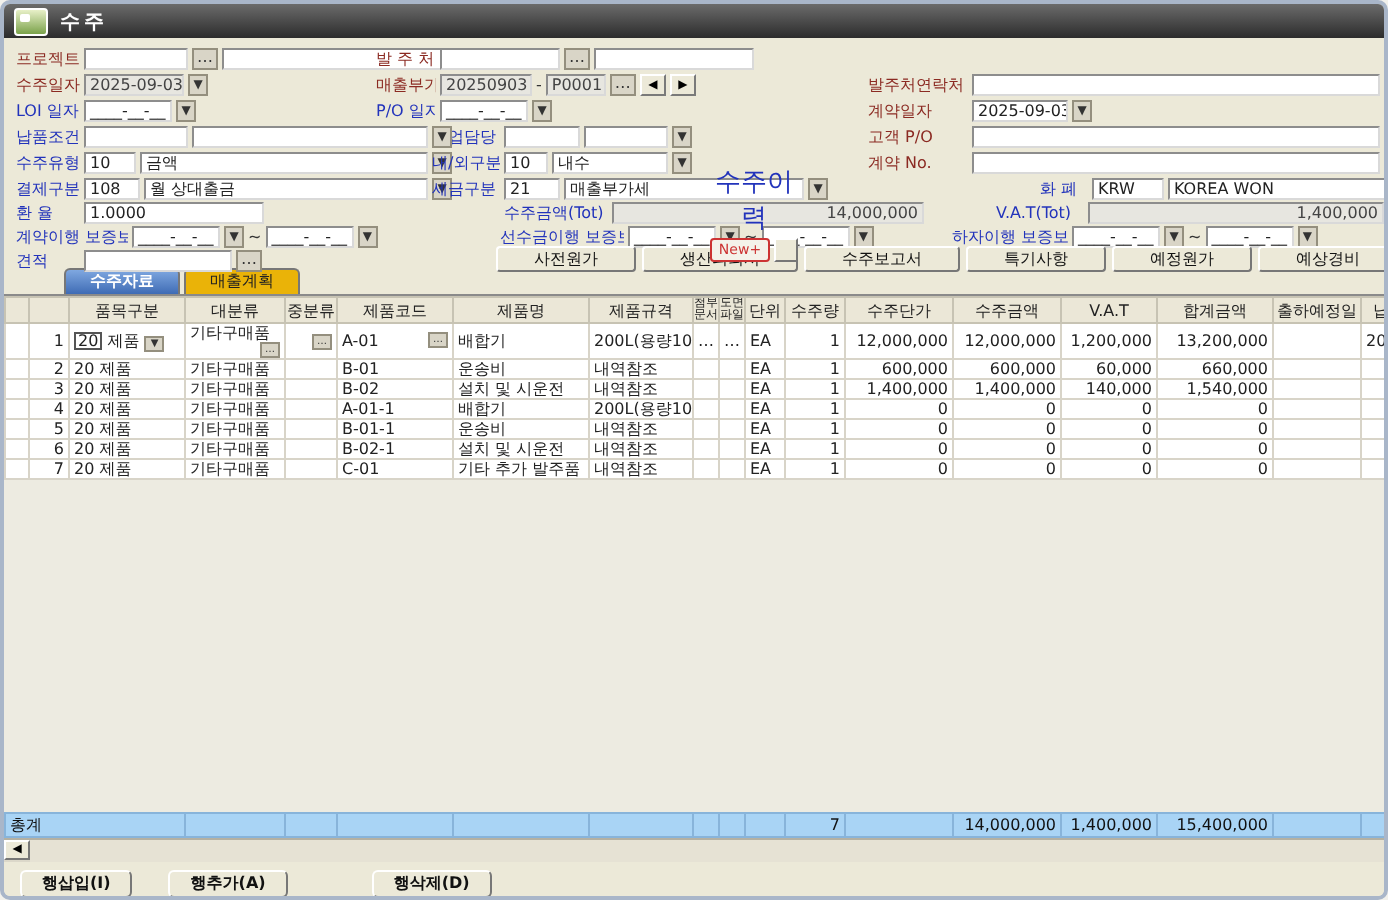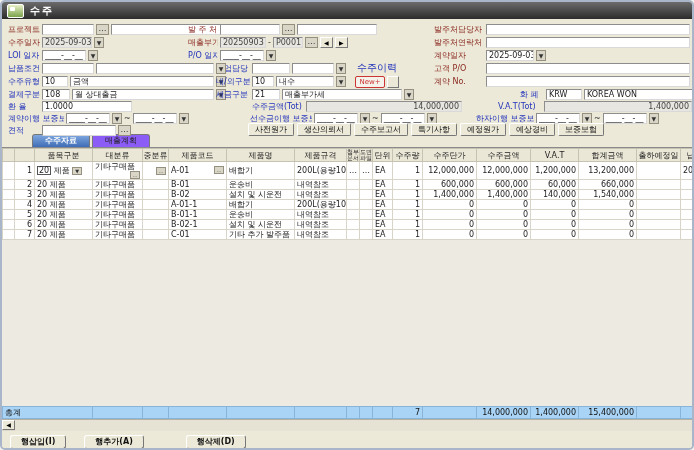--- a/index.html
+++ b/index.html
@@ -24,36 +24,36 @@
     border-bottom-color:#d9d9d9;padding:0 2px;color:#222;overflow:hidden;}
   .fld.ro{background:#e7e6e0;color:#444;}
   .fld.num{justify-content:flex-end;}
   .dda{box-sizing:border-box;width:10px;height:11px;background:#d9d5c7;border:1px solid #948f7e;
     font-size:6px;line-height:9px;text-align:center;color:#333;}
   .btn3{box-sizing:border-box;width:13px;height:11px;background:#d9d5c7;border:1px solid #948f7e;
     font-size:8px;line-height:8px;text-align:center;color:#333;}
   .navb{box-sizing:border-box;width:13px;height:11px;background:#ece9d8;
     border:1px solid;border-color:#fff #7a7a7a #7a7a7a #fff;font-size:6px;line-height:9px;text-align:center;}
   .sep{color:#333;}
-  .tbtn{box-sizing:border-box;height:13px;padding:0 6px;background:#ece9d8;font-size:8px;
+  .tbtn{box-sizing:border-box;height:13px;padding:0 18px;background:#ece9d8;font-size:8px;
     border:1px solid;border-color:#fff #777 #777 #fff;border-radius:2px;line-height:11px;color:#111;}
   .histbox{position:absolute;left:352px;top:42px;width:46px;text-align:center;}
-  .histbox .hl{color:#2233bb;font-size:10px;}
+  .histbox .hl{color:#2233bb;font-size:13px;margin-top:21px;}
   .histbox .row{display:flex;gap:2px;justify-content:center;margin-top:1px;}
   .newb{box-sizing:border-box;height:12px;padding:0 3px;background:#f4f2ea;border:1px solid #c33;
     color:#c33;font-size:7px;line-height:10px;border-radius:2px;}
   .newb2{box-sizing:border-box;width:12px;height:12px;background:#ece9d8;
     border:1px solid;border-color:#fff #777 #777 #fff;}
   
   .tabstrip{height:14px;display:flex;align-items:flex-end;gap:2px;padding-left:30px;
     border-bottom:1px solid #8a8a8a;background:#ece9d8;}
   .tab{box-sizing:border-box;height:13px;padding:0 12px;font-size:8px;line-height:12px;
     border:1px solid #777;border-bottom:none;border-radius:3px 3px 0 0;}
   .tab.active{background:linear-gradient(#7fa8e0,#3f6cb5);color:#fff;font-weight:bold;}
-  .tab.inactive{background:#8b5cf6;color:#222;}
+  .tab.inactive{background:#eab308;color:#222;}
   
   .gridwrap{position:relative;width:694px;height:258px;overflow:hidden;background:#edebe1;}
   table.grid{border-collapse:collapse;table-layout:fixed;width:706px;font-size:8px;}
   table.grid th{box-sizing:border-box;background:#ebe7d7;border:1px solid #c7c3b3;height:13px;
     font-weight:normal;color:#222;overflow:hidden;padding:0;}
   table.grid th.tiny{font-size:6px;line-height:6px;word-break:break-all;}
   table.grid td{box-sizing:border-box;background:#fff;border:1px solid #d8d4c8;height:10px;
     line-height:9px;overflow:hidden;white-space:nowrap;padding:0 2px;color:#222;}
   td.gut,th.gut{background:#e6e3d4;}
   td.num{text-align:right;}
@@ -98,24 +98,20 @@
       <span class="lbl req" style="width:32px">프로젝트</span>
       <span class="fld" style="width:52px"></span>
       <span class="btn3">…</span>
       <span class="fld" style="width:112px"></span>
     </div>
     <div class="frow" style="top:4px;left:186px">
       <span class="lbl req" style="width:30px">발 주 처</span>
       <span class="fld" style="width:60px"></span>
       <span class="btn3">…</span>
       <span class="fld" style="width:80px"></span>
-    </div>
-    <div class="frow" style="top:4px;left:432px">
-      <span class="lbl req" style="width:50px">발주처담당자</span>
-      <span class="fld" style="width:204px"></span>
     </div>
 
     <div class="frow" style="top:17px;left:6px">
       <span class="lbl req" style="width:32px">수주일자</span>
       <span class="fld ro" style="width:50px">2025-09-03</span>
       <span class="dda">▼</span>
     </div>
     <div class="frow" style="top:17px;left:186px">
       <span class="lbl req" style="width:30px">매출부가세</span>
       <span class="fld ro" style="width:46px">20250903</span>

